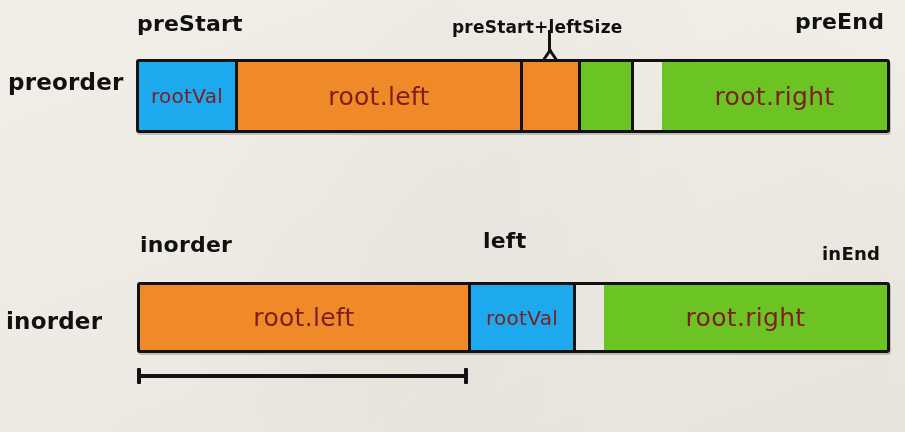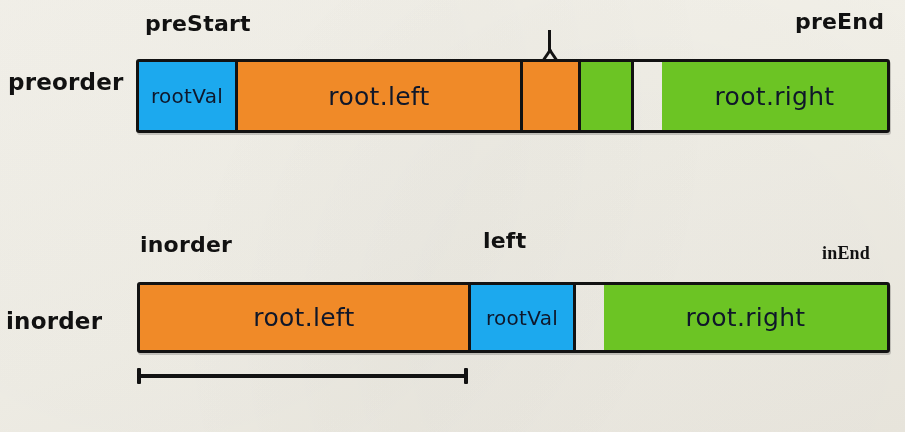--- a/index.html
+++ b/index.html
@@ -36,21 +36,20 @@
     font-size: 23px;
     font-weight: 700;
   }
   .tick-label {
     font-size: 22px;
     font-weight: 700;
   }
   .tick-label.small {
     font-size: 18px;
     font-weight: 700;
-    font-family: Liberation Serif, serif;
   }
   .tick-label.mid {
     font-size: 17px;
     font-weight: 600;
   }
 
   
   .bar {
     position: absolute;
     box-sizing: border-box;
@@ -60,21 +59,21 @@
     overflow: hidden;
     box-shadow: 1px 2px 0 rgba(0,0,0,0.18);
   }
   .seg {
     box-sizing: border-box;
     display: flex;
     align-items: center;
     justify-content: center;
     border-right: 3px solid #121212;
     font-size: 25px;
-    color: #0f172a;
+    color: #7f1d1d;
     letter-spacing: 0.3px;
     position: relative;
   }
   .seg:last-child { border-right: none; margin-left: 28px; }
   .seg.small-text { font-size: 20px; }
   .seg.blank { font-size: 0; }
 
   
   .bracket {
     position: absolute;
@@ -122,22 +121,23 @@
     background: #121212;
   }
   .arrow .headL { left: 3px;  transform: rotate(34deg);  transform-origin: bottom center; }
   .arrow .headR { left: 16px; transform: rotate(-34deg); transform-origin: bottom center; }
 </style>
 </head>
 <body>
 
 <div class="canvas">
 
-  <div class="lbl tick-label" style="left:137px; top:11px;margin-left:8px;">preStart</div>
+  <div class="lbl tick-label" style="left:137px; top:11px;">preStart</div>
 
+  <div class="lbl tick-label mid" style="left:452px; top:17px;">preStart+leftSize</div>
 
   <div class="arrow" style="left:539px; top:30px;">
     <div class="shaft"></div>
     <div class="headL"></div>
     <div class="headR"></div>
   </div>
 
   <div class="lbl tick-label" style="left:795px; top:9px;">preEnd</div>
 
   <div class="lbl row-label" style="left:8px; top:69px;">preorder</div>

